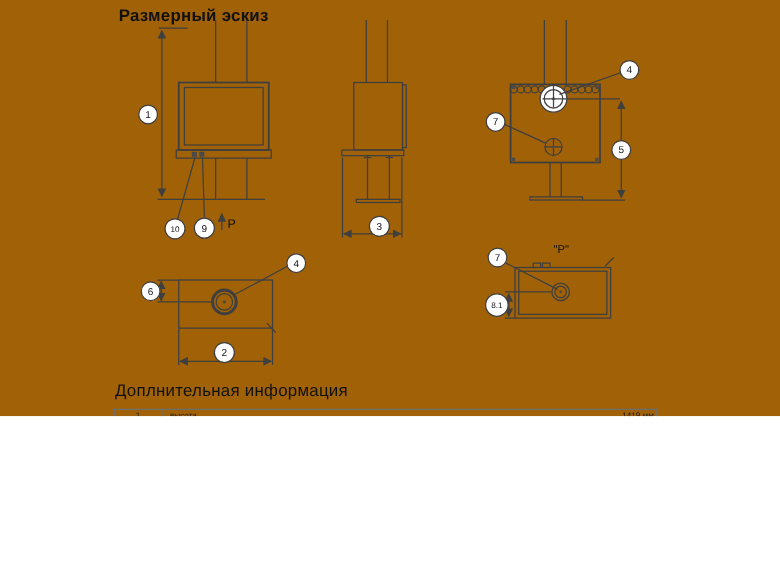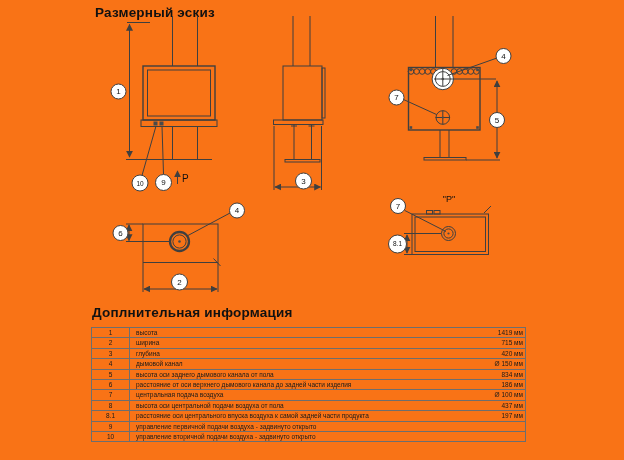--- a/index.html
+++ b/index.html
@@ -1,19 +1,19 @@
 <!DOCTYPE html>
 <html><head>
 <meta charset="utf-8">
 <style>
   html,body{margin:0;padding:0;background:#fff;}
-  #page{position:relative;width:624px;height:460px;background:#f97316;overflow:hidden;
+  #page{position:relative;width:624px;height:333px;background:#a16207;overflow:hidden;
         font-family:"Liberation Sans",sans-serif;color:#111;}
   .h1{position:absolute;left:95px;top:5px;font-size:13.5px;font-weight:bold;letter-spacing:.2px;}
-  .h2{position:absolute;left:92px;top:305px;font-size:13.5px;font-weight:bold;letter-spacing:.2px;}
+  .h2{position:absolute;left:92px;top:305px;font-size:13.5px;font-weight:normal;letter-spacing:.2px;}
   .foot{position:absolute;left:92px;top:448px;font-size:8px;font-weight:bold;}
   svg{position:absolute;left:0;top:0;}
   .ln{stroke:#3f3f3f;stroke-width:1;fill:none;}
   .lnt{stroke:#3f3f3f;stroke-width:1.4;fill:none;}
   .thk{stroke:#3f3f3f;stroke-width:2.3;fill:none;}
   .fillw{fill:#ffffff;}
   .solid{fill:#4a4a4a;stroke:none;}
   .balloon circle{fill:#ffffff;stroke:#3f3f3f;stroke-width:1;}
   .balloon text{fill:#111;font-family:"Liberation Sans",sans-serif;font-size:8px;text-anchor:middle;}
   .balloon text.small{font-size:6.5px;}

